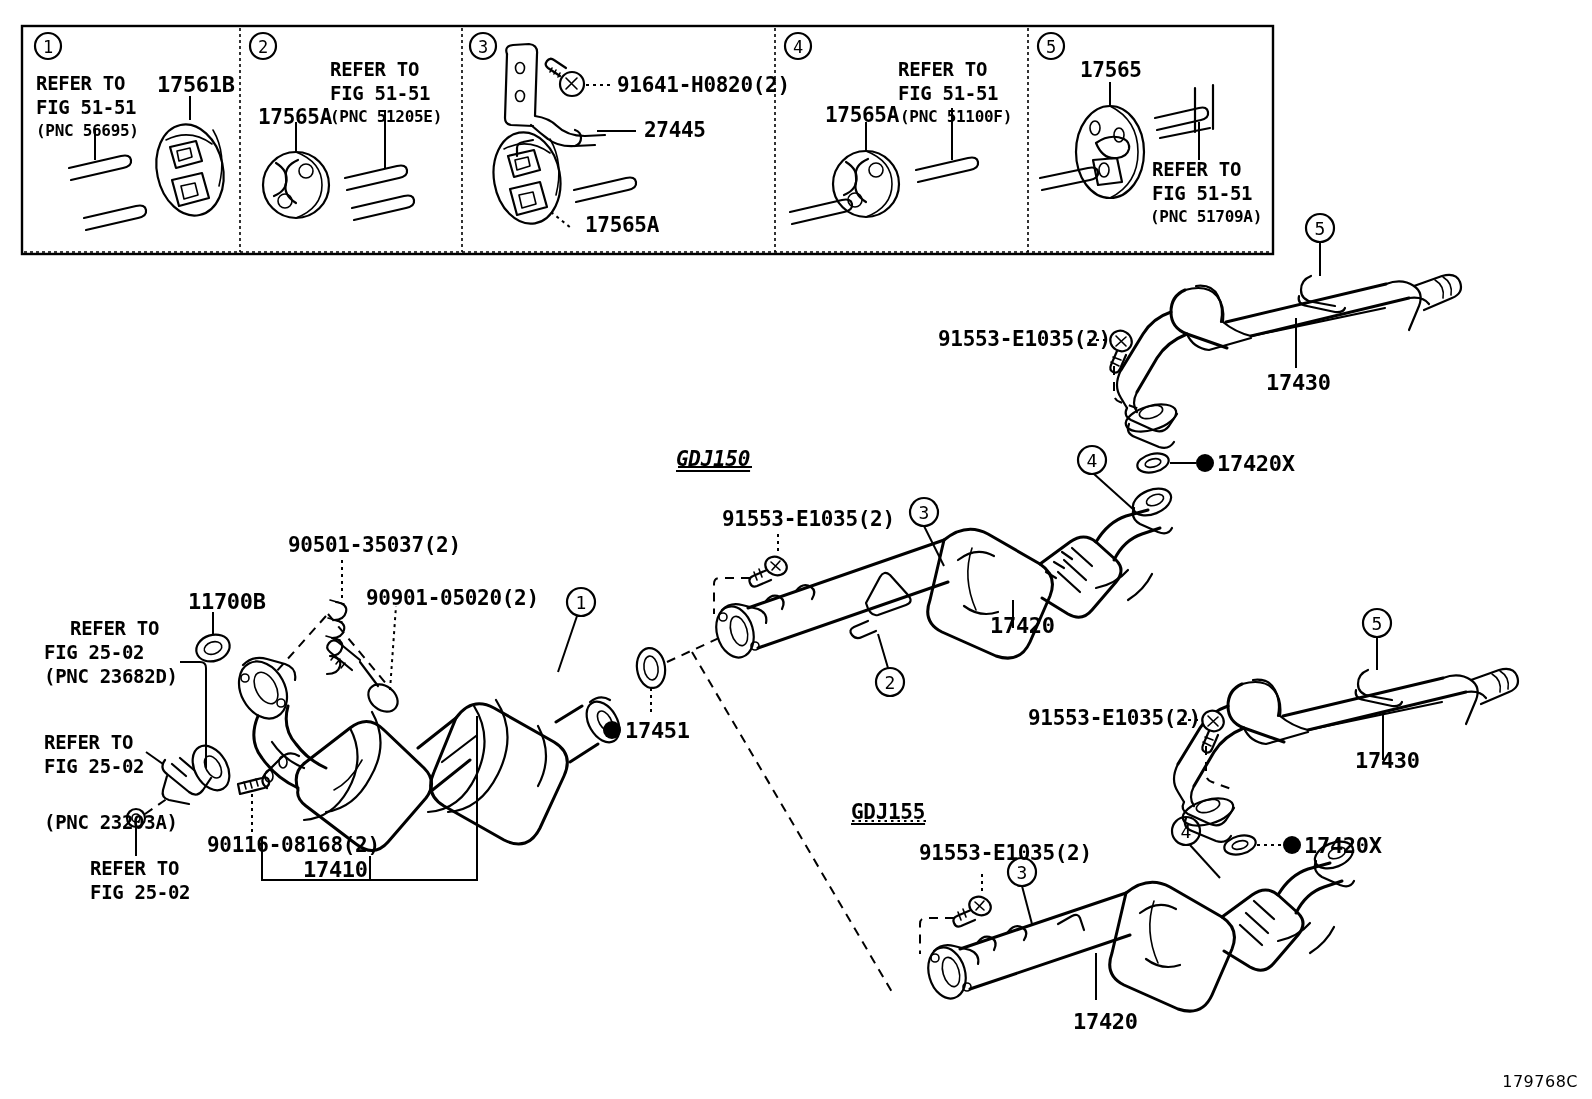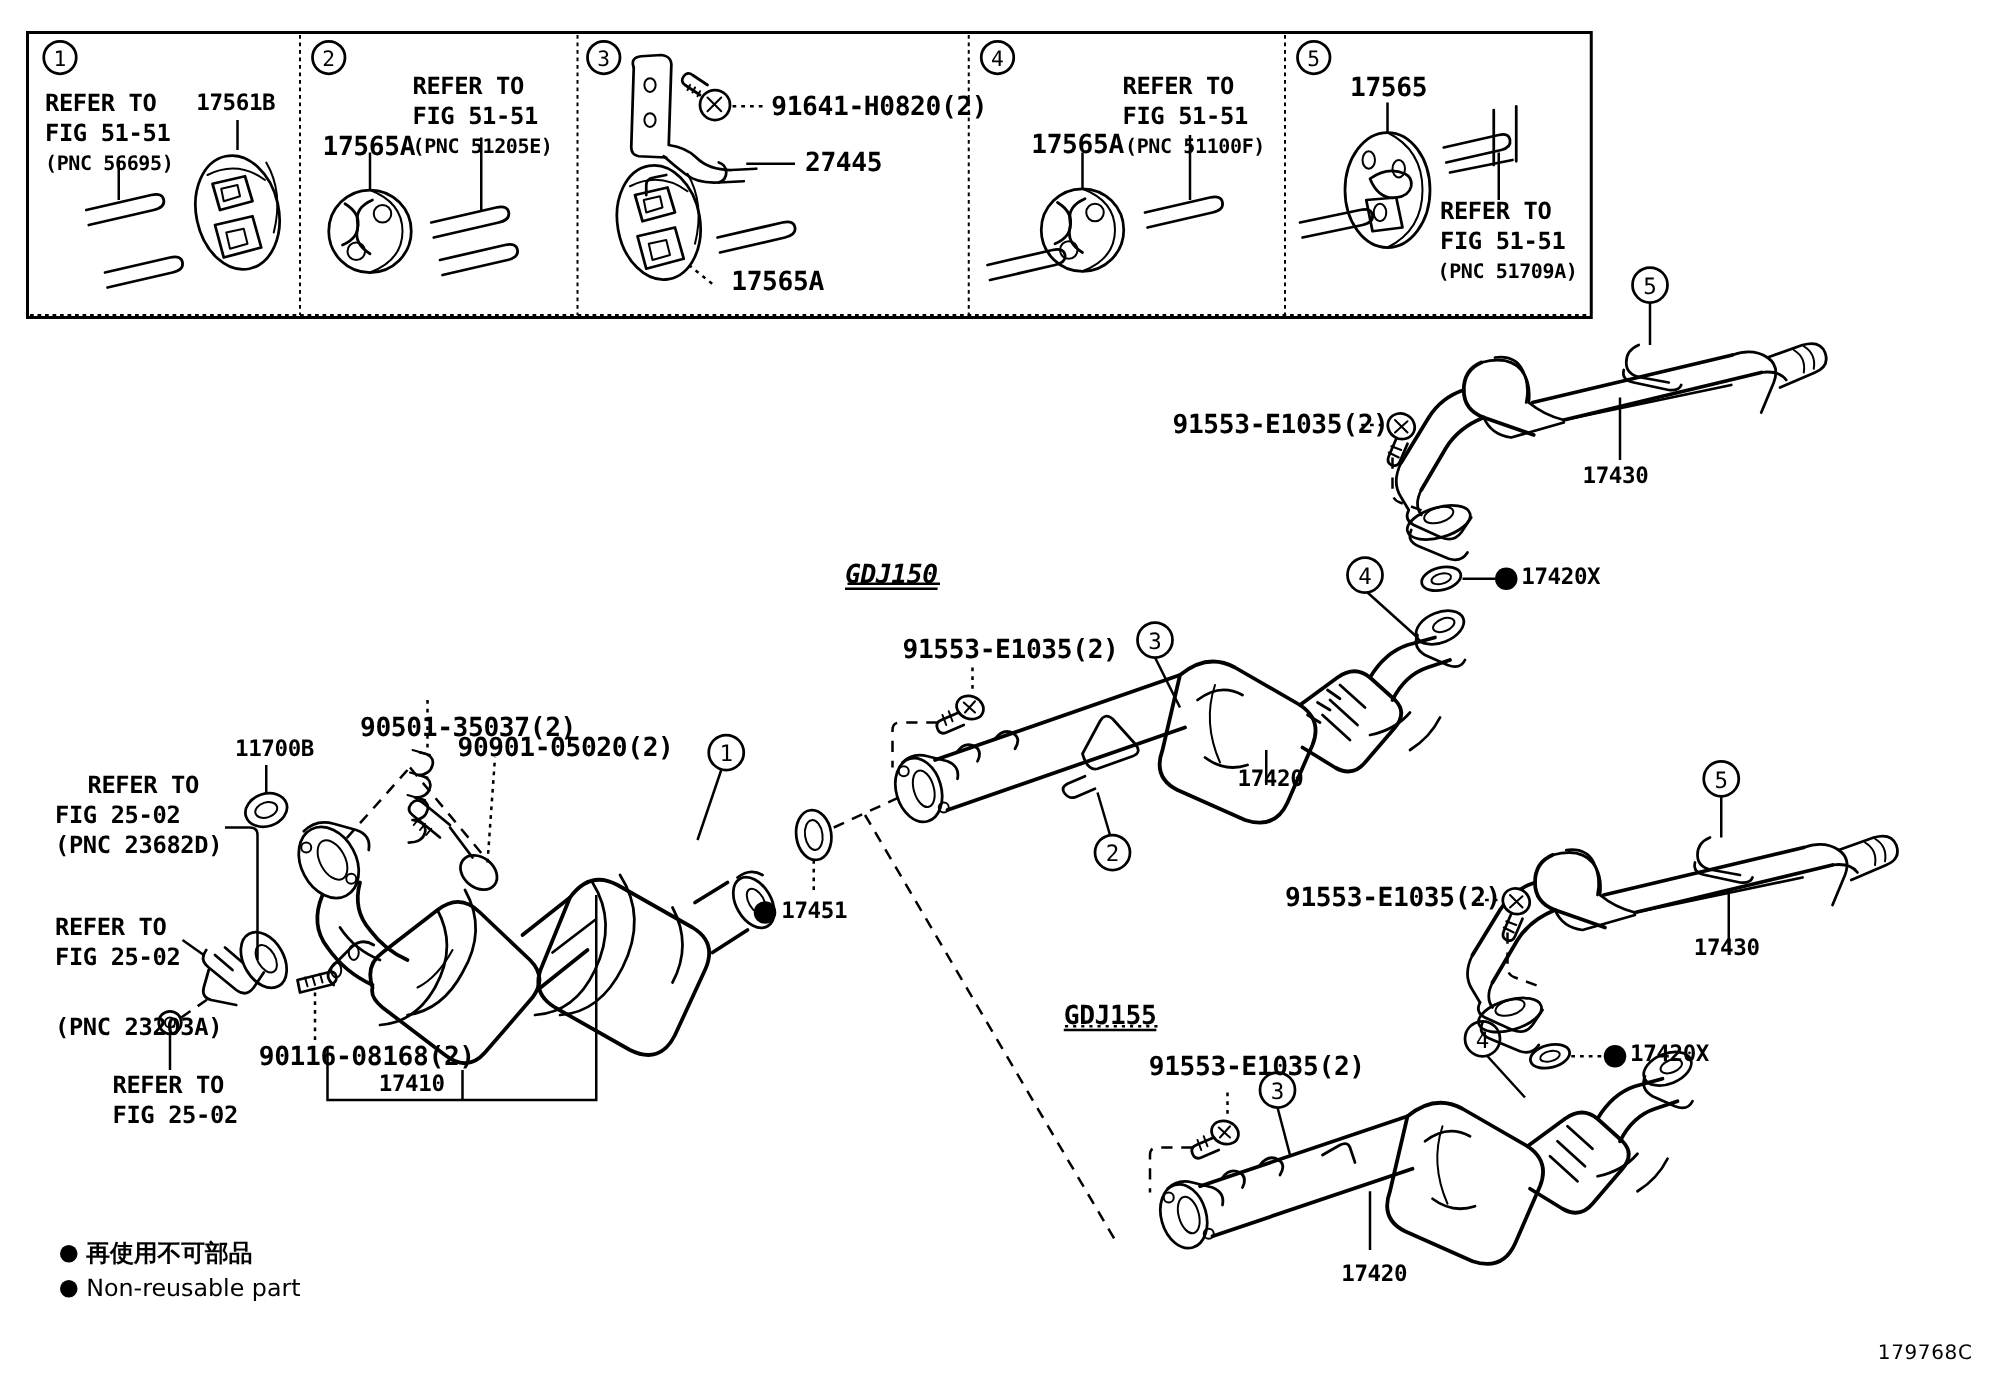--- a/index.html
+++ b/index.html
@@ -13,21 +13,21 @@
   svg.layer{position:absolute;left:0;top:0;width:1592px;height:1099px;pointer-events:none;}
   .lbl{
     position:absolute;
     font-family:"DejaVu Sans Mono","Liberation Mono",monospace;
     font-weight:bold;
     white-space:pre;
     line-height:1.18;
     letter-spacing:-0.3px;
     color:#000;
   }
-  .s22{font-size:18px;}
+  .s22{font-size:22px;}
   .s21{font-size:21px;}
   .s19{font-size:19px;}
   .s17{font-size:19px;}
   .s16{font-size:16px;}
   .jp{font-family:"DejaVu Sans","Liberation Sans",sans-serif;font-weight:bold;font-size:19px;}
   .en{font-family:"DejaVu Sans","Liberation Sans",sans-serif;font-weight:normal;font-size:19px;}
   .figid{
     position:absolute;right:14px;bottom:8px;
     font-family:"DejaVu Sans","Liberation Sans",sans-serif;
     font-size:16px;font-weight:normal;letter-spacing:0.5px;
@@ -479,21 +479,21 @@
   <div class="lbl s16" style="left:1150px;top:208px;">(PNC 51709A)</div>
 
   <div class="lbl s21" style="left:938px;top:327px;">91553-E1035(2)</div>
   <div class="lbl s22" style="left:1266px;top:370px;">17430</div>
 
   <div class="lbl s21 underln" style="left:676px;top:447px;font-style:italic;">GDJ150</div>
   <div class="lbl s21" style="left:722px;top:507px;">91553-E1035(2)</div>
   <div class="lbl s22" style="left:990px;top:613px;">17420</div>
   <div class="lbl s22" style="left:1217px;top:451px;">17420X</div>
 
-  <div class="lbl s21" style="left:288px;top:533px;margin-top:37px;">90501-35037(2)</div>
+  <div class="lbl s21" style="left:288px;top:533px;">90501-35037(2)</div>
   <div class="lbl s21" style="left:366px;top:586px;">90901-05020(2)</div>
   <div class="lbl s22" style="left:188px;top:589px;">11700B</div>
   <div class="lbl s21" style="left:207px;top:833px;">90116-08168(2)</div>
   <div class="lbl s22" style="left:303px;top:857px;">17410</div>
   <div class="lbl s22" style="left:625px;top:718px;">17451</div>
 
   <div class="lbl s19" style="left:70px;top:617px;">REFER TO</div>
   <div class="lbl s19" style="left:44px;top:641px;">FIG 25-02</div>
   <div class="lbl s17" style="left:44px;top:665px;">(PNC 23682D)</div>
 
@@ -505,26 +505,16 @@
   <div class="lbl s19" style="left:90px;top:881px;">FIG 25-02</div>
 
   <div class="lbl s21" style="left:1028px;top:706px;">91553-E1035(2)</div>
   <div class="lbl s22" style="left:1355px;top:748px;">17430</div>
 
   <div class="lbl s21 underln" style="left:851px;top:800px;">GDJ155</div>
   <div class="lbl s21" style="left:919px;top:841px;">91553-E1035(2)</div>
   <div class="lbl s22" style="left:1073px;top:1009px;">17420</div>
   <div class="lbl s22" style="left:1304px;top:833px;">17420X</div>
 
-  <div class="legend" style="top:990px;">
-    <div class="row">
-      <div class="dot"></div>
-      <div class="jp">再使用不可部品</div>
-    </div>
-    <div class="row">
-      <div class="dot"></div>
-      <div class="en">Non-reusable part</div>
-    </div>
-  </div>
 
   <div class="figid">179768C</div>
 
 </div>
 
 </body></html>

